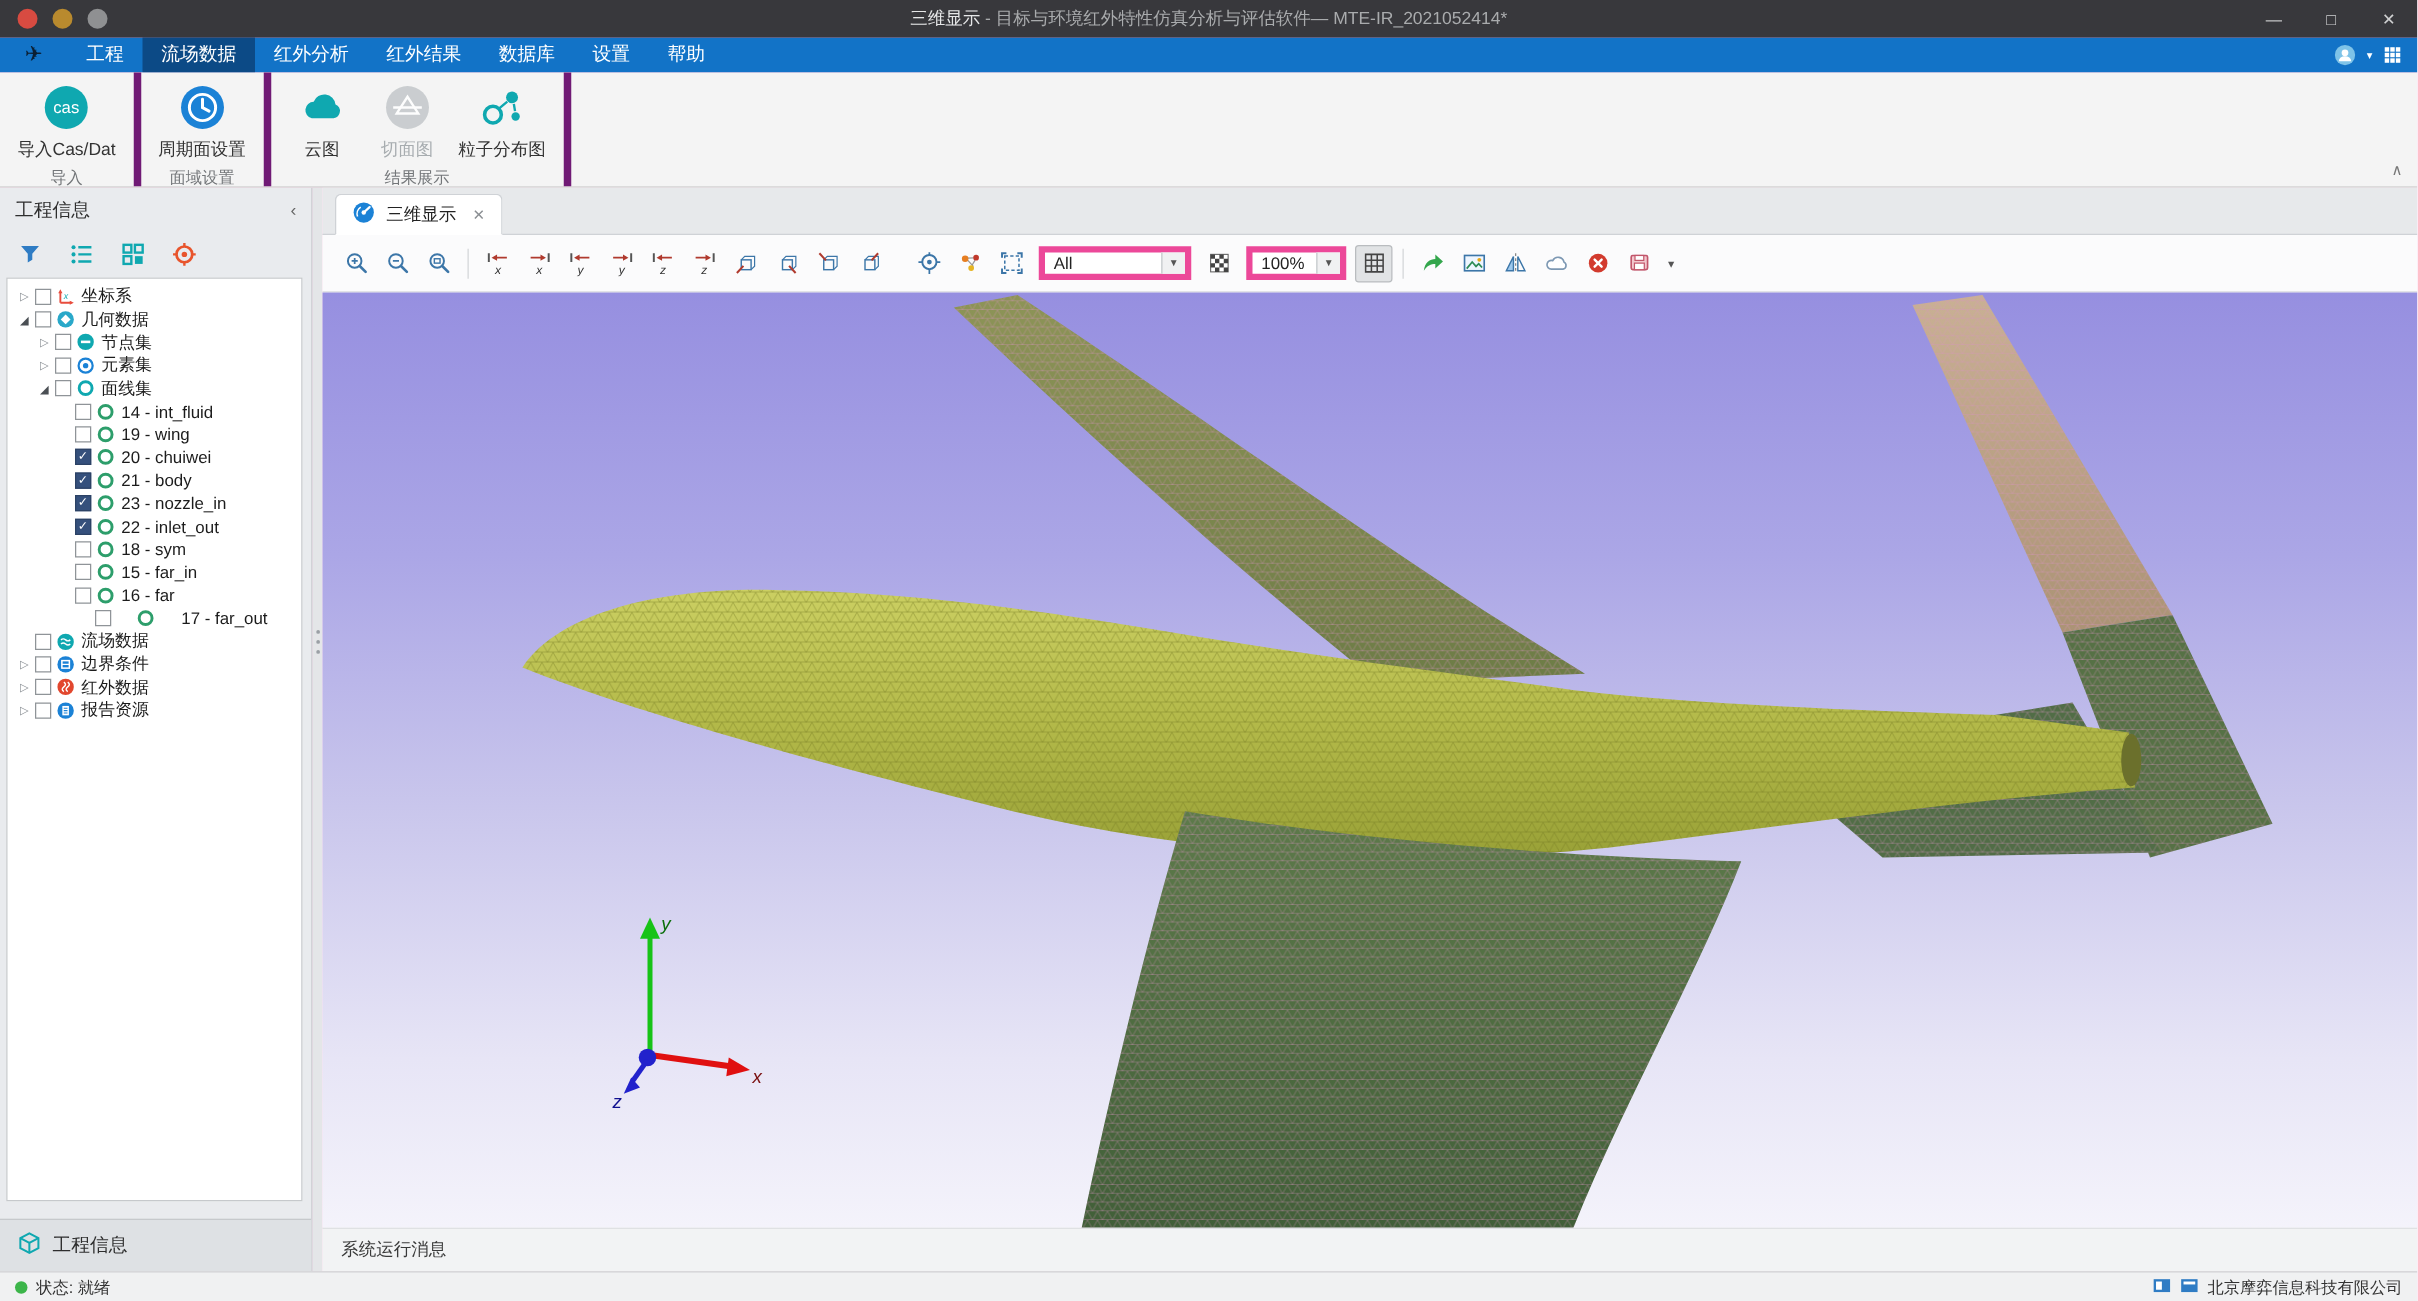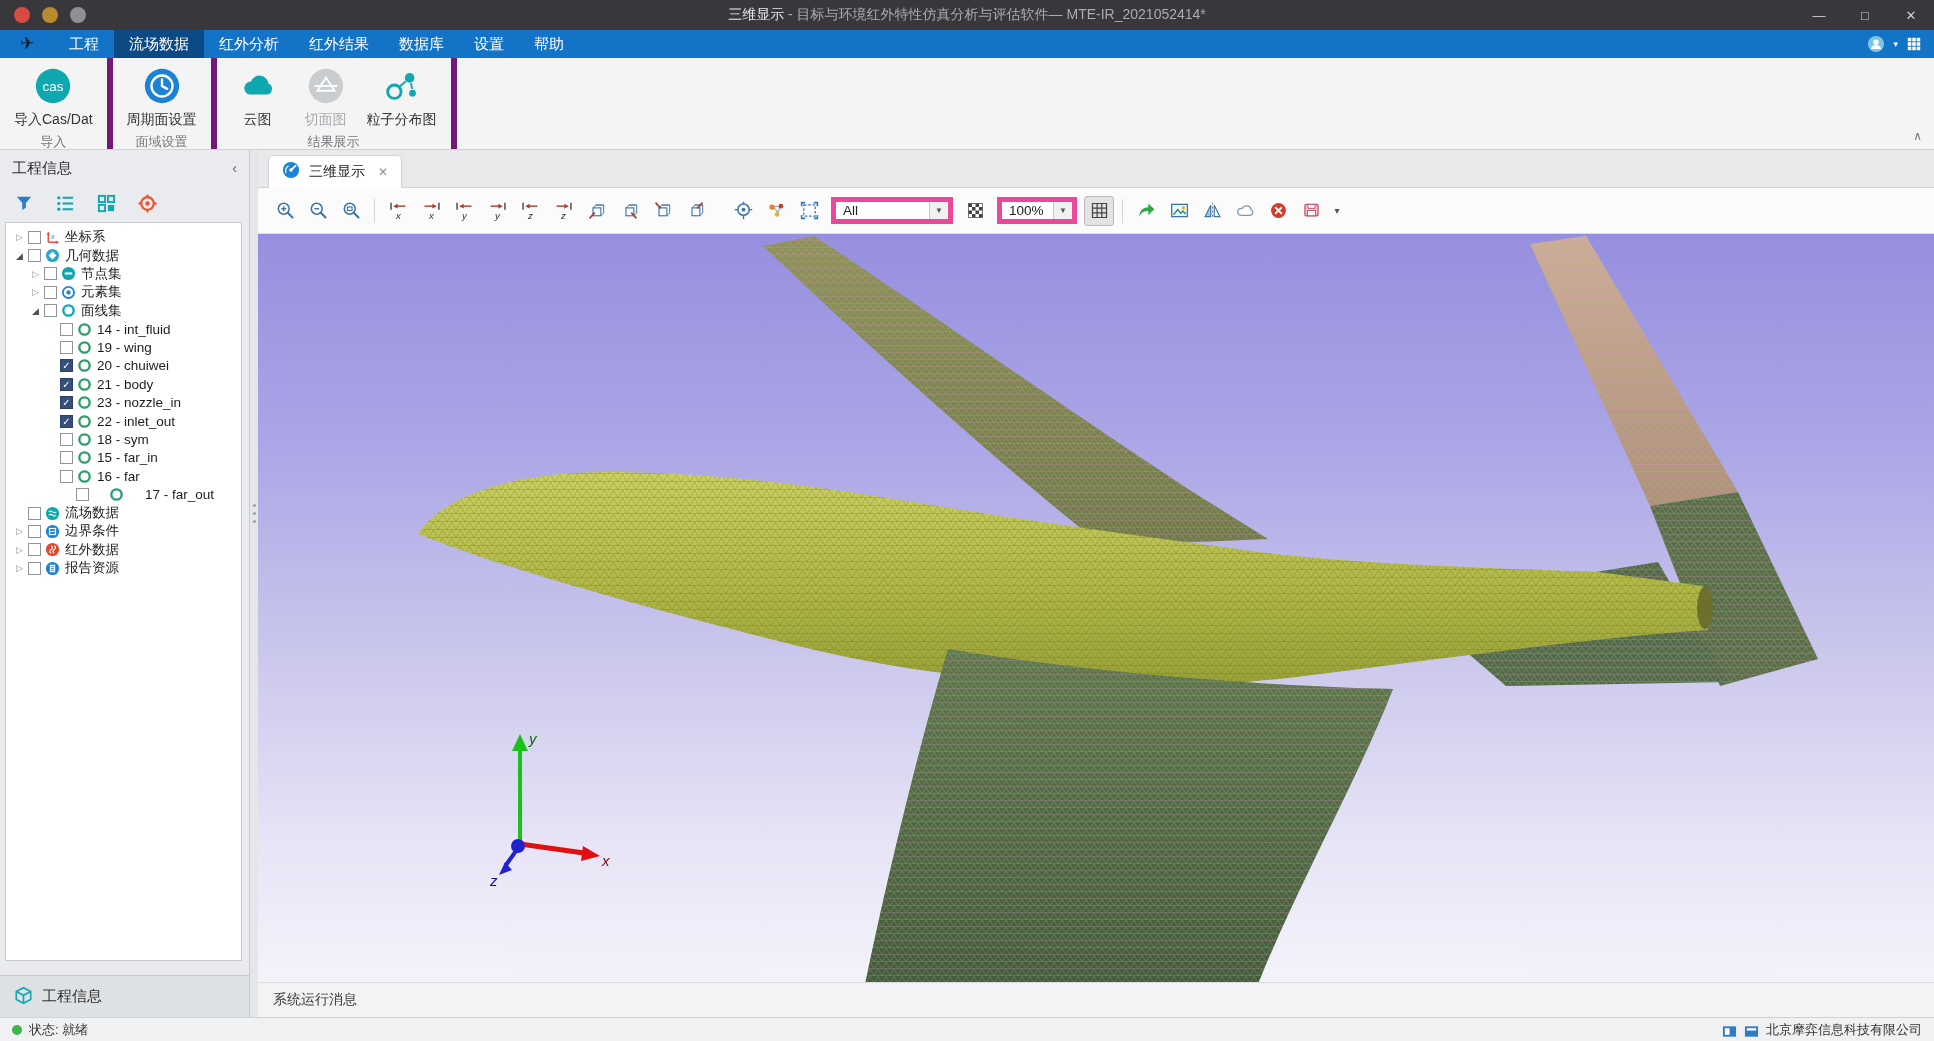--- a/index.html
+++ b/index.html
@@ -80,21 +80,21 @@
   .tb-select-arrow { width:19px; display:flex; align-items:center; justify-content:center; font-size:8px; color:#555; border-left:1px solid #c4c7ca; background:#f0f1f2;}
 
   .viewport { flex:1 1 auto; position:relative; min-height:0; background:linear-gradient(180deg,#968fe0 0%,#aba6e6 28%,#c9c6ec 55%,#e7e5f6 82%,#f4f3fb 100%); }
   .viewport svg.scene{ position:absolute; inset:0; width:100%; height:100%; }
 
   .msgbar { height:35px; flex:0 0 35px; background:#f2f3f4; border-top:1px solid #d9dbdd; display:flex; align-items:center; padding:0 15px; font-size:14px; color:#3a3a3a; }
 
   
   .statusbar { height:24px; flex:0 0 24px; background:#f0f1f2; border-top:1px solid #d0d2d4; display:flex; align-items:center; padding:0 12px; font-size:13px; color:#333;}
   .status-dot{ width:10px; height:10px; border-radius:50%; background:#3cb54a; margin-right:7px;}
-  .statusbar-right{ margin-left:auto; display:flex; align-items:flex-end; gap:7px;}
+  .statusbar-right{ margin-left:auto; display:flex; align-items:flex-start; gap:7px;}
   .statusbar-right svg{display:block;}
 </style>
 </head>
 <body>
 
 <div id="app">
 
   <div class="titlebar">
     <div class="traffic">
       <span class="dot red"></span>

